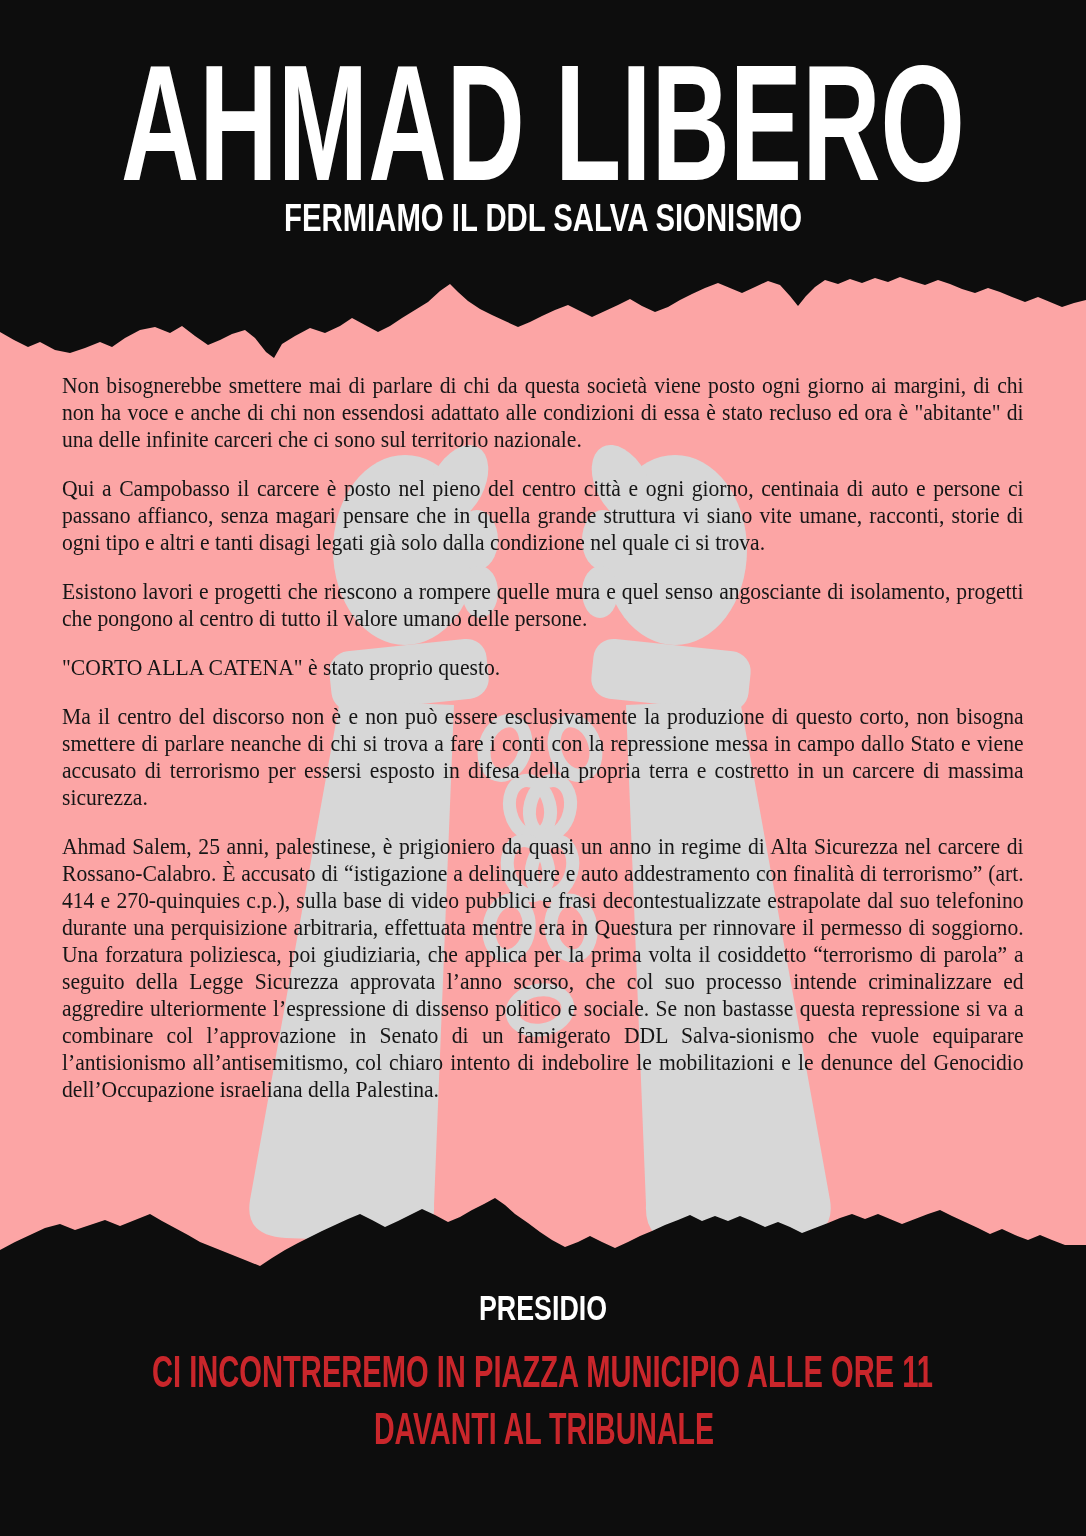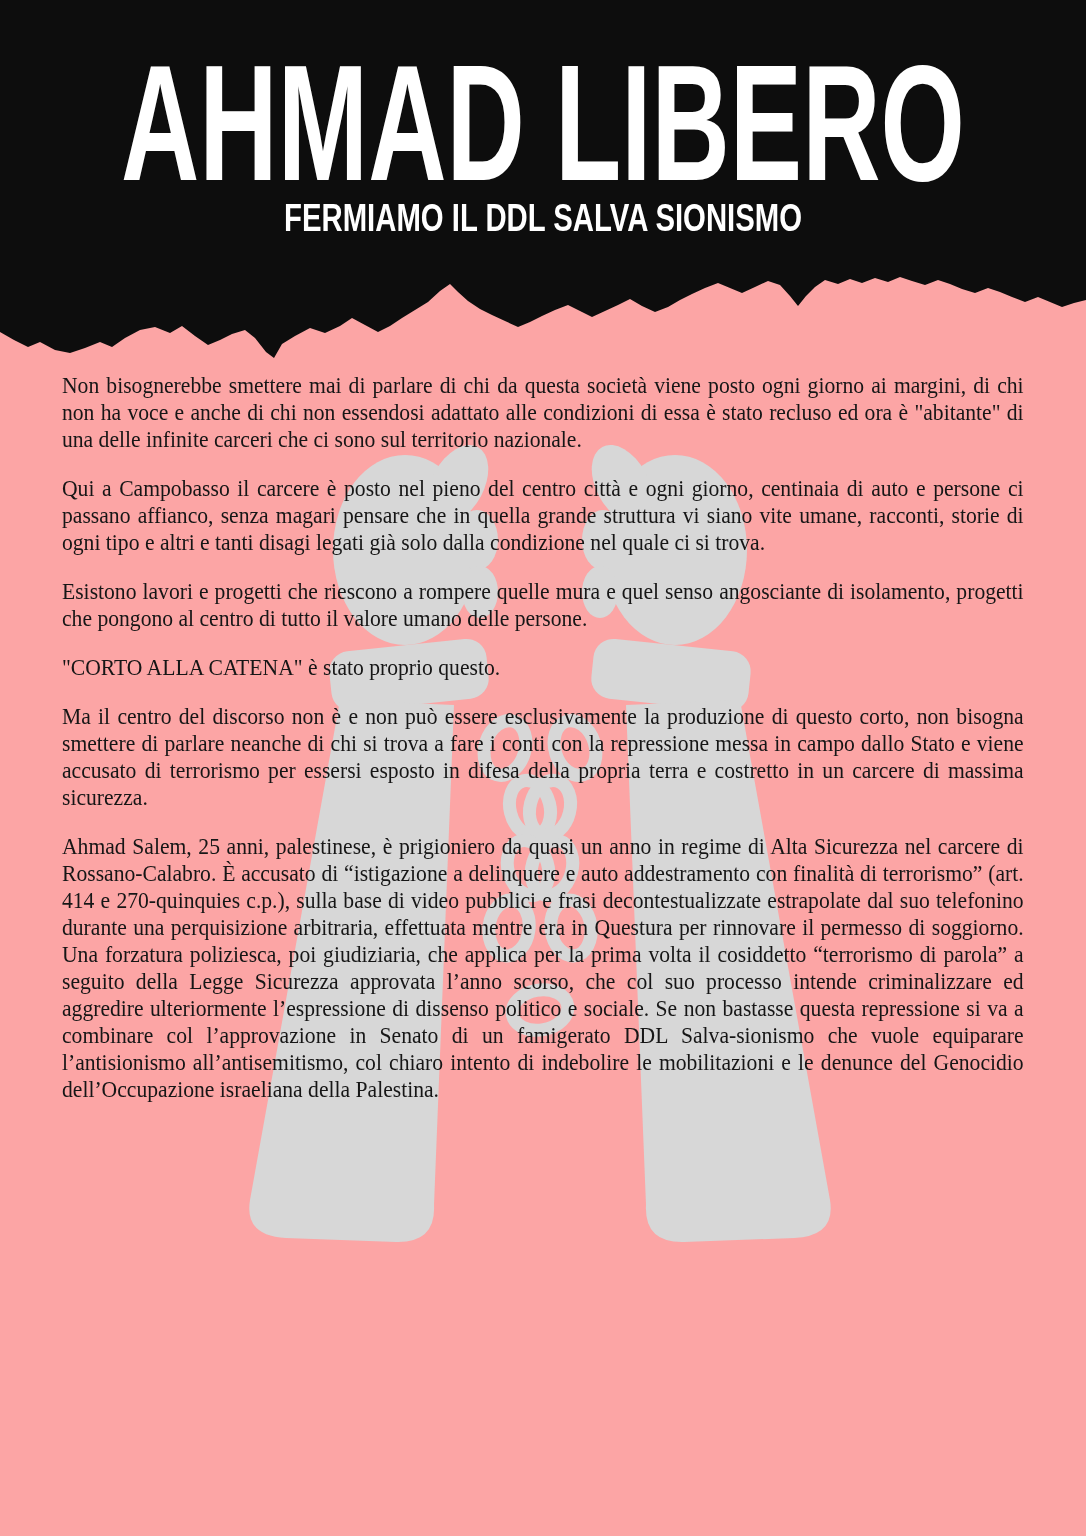--- a/index.html
+++ b/index.html
@@ -112,14 +112,21 @@
 
   <main class="body-text">
     <p>Non bisognerebbe smettere mai di parlare di chi da questa società viene posto ogni giorno ai margini, di chi non ha voce e anche di chi non essendosi adattato alle condizioni di essa è stato recluso ed ora è "abitante" di una delle infinite carceri che ci sono sul territorio nazionale.</p>
     <p>Qui a Campobasso il carcere è posto nel pieno del centro città e ogni giorno, centinaia di auto e persone ci passano affianco, senza magari pensare che in quella grande struttura vi siano vite umane, racconti, storie di ogni tipo e altri e tanti disagi legati già solo dalla condizione nel quale ci si trova.</p>
     <p>Esistono lavori e progetti che riescono a rompere quelle mura e quel senso angosciante di isolamento, progetti che pongono al centro di tutto il valore umano delle persone.</p>
     <p>"CORTO ALLA CATENA" è stato proprio questo.</p>
     <p>Ma il centro del discorso non è e non può essere esclusivamente la produzione di questo corto, non bisogna smettere di parlare neanche di chi si trova a fare i conti con la repressione messa in campo dallo Stato e viene accusato di terrorismo per essersi esposto in difesa della propria terra e costretto in un carcere di massima sicurezza.</p>
     <p>Ahmad Salem, 25 anni, palestinese, è prigioniero da quasi un anno in regime di Alta Sicurezza nel carcere di Rossano-Calabro. È accusato di “istigazione a delinquere e auto addestramento con finalità di terrorismo” (art. 414 e 270-quinquies c.p.), sulla base di video pubblici e frasi decontestualizzate estrapolate dal suo telefonino durante una perquisizione arbitraria, effettuata mentre era in Questura per rinnovare il permesso di soggiorno. Una forzatura poliziesca, poi giudiziaria, che applica per la prima volta il cosiddetto “terrorismo di parola” a seguito della Legge Sicurezza approvata l’anno scorso, che col suo processo intende criminalizzare ed aggredire ulteriormente l’espressione di dissenso politico e sociale. Se non bastasse questa repressione si va a combinare col l’approvazione in Senato di un famigerato DDL Salva-sionismo che vuole equiparare l’antisionismo all’antisemitismo, col chiaro intento di indebolire le mobilitazioni e le denunce del Genocidio dell’Occupazione israeliana della Palestina.</p>
   </main>
 
+  <div class="band-bottom">
+    <svg class="footer-svg" width="1086" height="346">
+      <text x="479" y="130" font-family="Liberation Sans, sans-serif" font-weight="bold" font-size="35" fill="#ffffff" textLength="128" lengthAdjust="spacingAndGlyphs">PRESIDIO</text>
+      <text x="152" y="197" font-family="Liberation Sans, sans-serif" font-weight="bold" font-size="45" fill="#c9262b" textLength="781" lengthAdjust="spacingAndGlyphs">CI INCONTREREMO IN PIAZZA MUNICIPIO ALLE ORE 11</text>
+      <text x="374" y="254" font-family="Liberation Sans, sans-serif" font-weight="bold" font-size="45" fill="#c9262b" textLength="340" lengthAdjust="spacingAndGlyphs">DAVANTI AL TRIBUNALE</text>
+    </svg>
+  </div>
 
 </div>
 
 </body></html>

